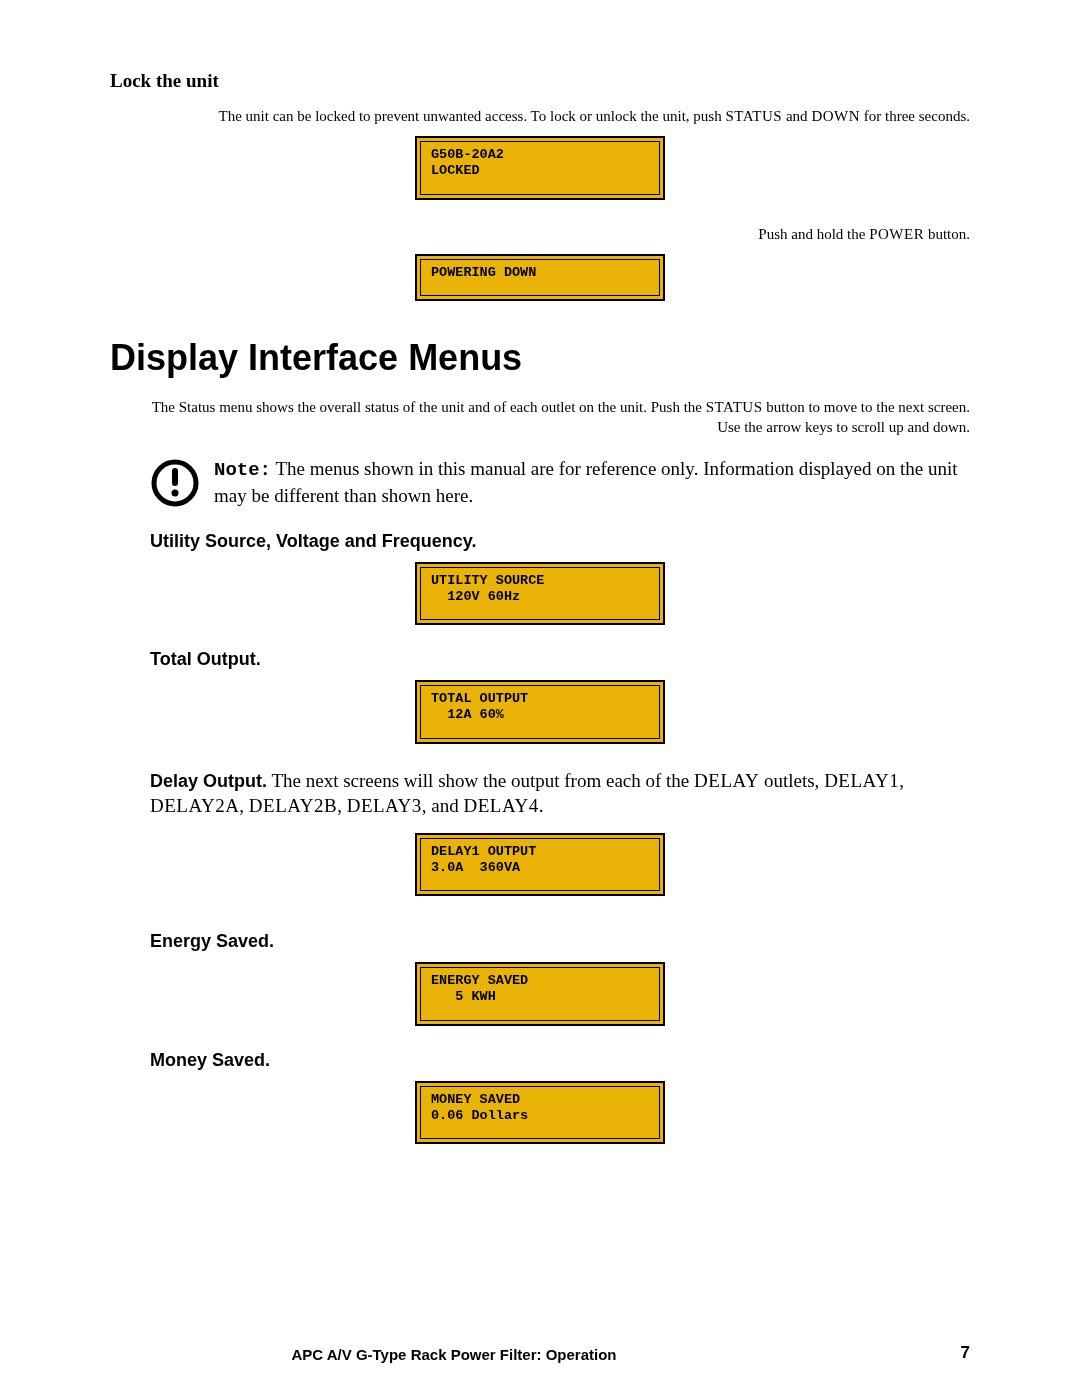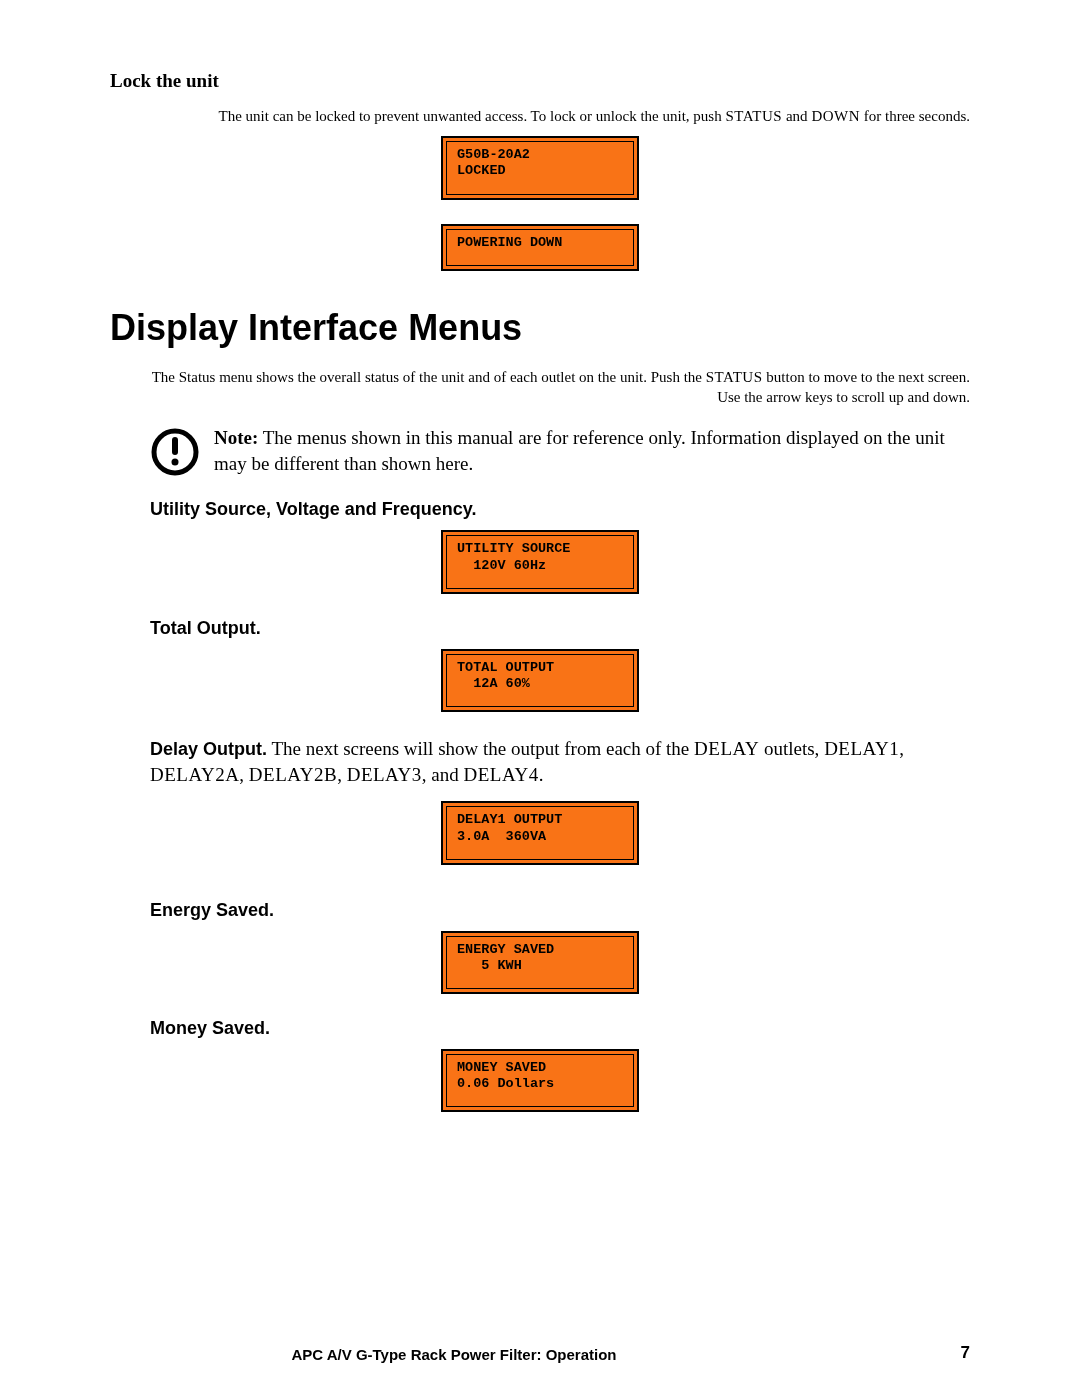--- a/index.html
+++ b/index.html
@@ -30,25 +30,25 @@
     margin-left: 40px;
   }
   p.body {
     font-size: 15px;
     line-height: 1.35;
     margin-bottom: 6px;
     text-align: right;
   }
   .sc { font-variant: small-caps; letter-spacing: 0.5px; }
   .lcd {
-    width: 198px;
+    width: 250px;
     margin: 10px auto 24px auto;
     border: 2.5px solid #000;
     padding: 3px;
-    background: #f97316;
+    background: #eab308;
   }
   .lcd-inner {
     border: 1.5px solid #000;
     padding: 5px 8px 14px 10px;
     font-family: "Courier New", Courier, monospace;
     font-weight: bold;
     font-size: 13.5px;
     line-height: 1.2;
     white-space: pre;
     min-height: 34px;
@@ -75,21 +75,21 @@
     flex: 0 0 auto;
     width: 50px;
     height: 50px;
     margin-top: 2px;
   }
   .note-icon svg { width: 100%; height: 100%; }
   .note-text {
     font-size: 19px;
     line-height: 1.35;
   }
-  .note-label { font-family: Liberation Serif, serif; font-weight: bold; }
+  .note-label { font-family: Liberation Mono, monospace; font-weight: bold; }
   .inline-body { font-size: 19px; line-height: 1.35; }
   .footer {
     position: absolute;
     bottom: 34px;
     left: 0;
     width: 908px;
     display: flex;
     justify-content: center;
     font-family: Arial, Helvetica, sans-serif;
     font-weight: bold;
@@ -112,20 +112,23 @@
 
   <div class="h2">Lock the unit</div>
   <p class="body body-indent">
     <span>The unit can be locked to prevent unwanted access. To lock or unlock the unit, push </span><span class="sc">STATUS</span><span> and </span><span class="sc">DOWN</span><span> for three seconds.</span>
   </p>
   <div class="lcd">
     <div class="lcd-inner">G50B-20A2
 LOCKED</div>
   </div>
 
+  <p class="body body-indent">
+    <span>Push and hold the </span><span class="sc">POWER</span><span> button.</span>
+  </p>
   <div class="lcd">
     <div class="lcd-inner">POWERING DOWN</div>
   </div>
 
   <div class="h1">Display Interface Menus</div>
 
   <p class="body body-indent">
     <span>The Status menu shows the overall status of the unit and of each outlet on the unit. Push the </span><span class="sc">STATUS</span><span> button to move to the next screen. Use the arrow keys to scroll up and down.</span>
   </p>
 

